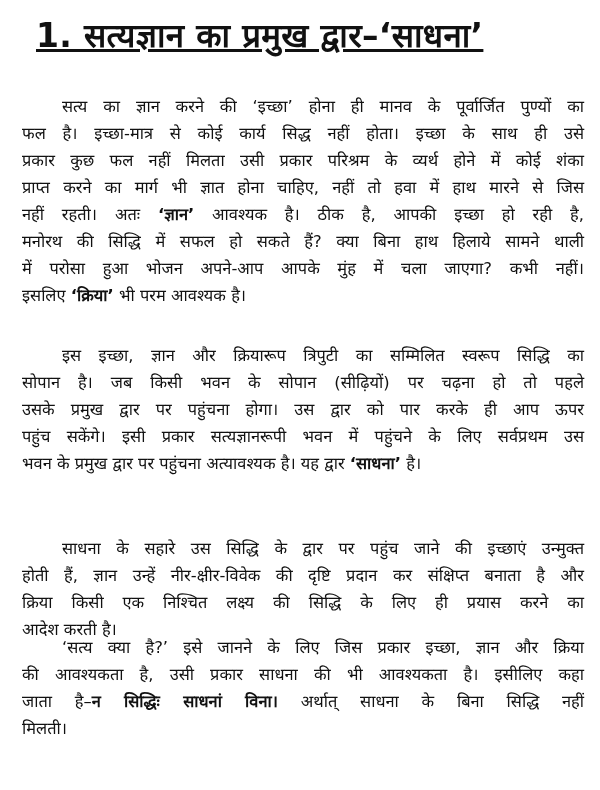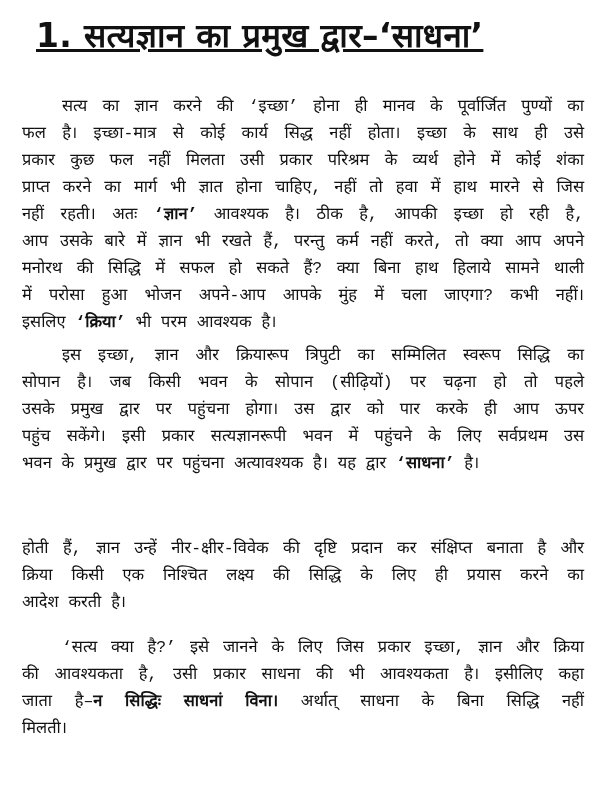--- a/index.html
+++ b/index.html
@@ -1,52 +1,52 @@
 <!DOCTYPE html>
 <html><head>
 <meta charset="utf-8">
 <style>
   html, body { margin: 0; padding: 0; background: #ffffff; }
   body { width: 600px; height: 790px; position: relative; overflow: hidden;
          font-family: "DejaVu Sans", "Liberation Sans", sans-serif; color: #111; }
   .title { position: absolute; left: 36px; top: 14px; width: 560px;
            font-size: 33px; font-weight: bold; line-height: 44px; white-space: nowrap;
            letter-spacing: 0.3px; text-decoration: underline; }
-  .para { position: absolute; left: 22px; width: 562px; font-family: Liberation Mono, monospace; }
+  .para { position: absolute; left: 22px; width: 562px; }
   .line { display: block; height: 27px; line-height: 27px; font-size: 16.4px;
           text-align: justify; text-align-last: justify; white-space: nowrap; overflow: visible; }
   .line.first { padding-left: 40px; }
   .line.last { text-align-last: left; }
   .line span.b { font-weight: bold; }
 </style>
 </head>
 <body>
 
 <div class="title">1. सत्यज्ञान का प्रमुख द्वार–‘साधना’</div>
 
 <div id="paras">
     <div class="para" style="top: 93px;">
       <span class="line first"><span>सत्य का ज्ञान करने की ‘इच्छा’ होना ही मानव के पूर्वार्जित पुण्यों का</span></span>
       <span class="line"><span>फल है। इच्छा-मात्र से कोई कार्य सिद्ध नहीं होता। इच्छा के साथ ही उसे</span></span>
       <span class="line"><span>प्रकार कुछ फल नहीं मिलता उसी प्रकार परिश्रम के व्यर्थ होने में कोई शंका</span></span>
       <span class="line"><span>प्राप्त करने का मार्ग भी ज्ञात होना चाहिए, नहीं तो हवा में हाथ मारने से जिस</span></span>
       <span class="line"><span>नहीं रहती। अतः </span><span class="b">‘ज्ञान’</span><span> आवश्यक है। ठीक है, आपकी इच्छा हो रही है,</span></span>
-      <span class="line"><span>आप उसके बारे में ज्ञान भी रखते हैं, परन्तु कर्म नहीं करते, तो क्या आप अपने</span></span>
       <span class="line"><span>मनोरथ की सिद्धि में सफल हो सकते हैं? क्या बिना हाथ हिलाये सामने थाली</span></span>
       <span class="line"><span>में परोसा हुआ भोजन अपने-आप आपके मुंह में चला जाएगा? कभी नहीं।</span></span>
       <span class="line last"><span>इसलिए </span><span class="b">‘क्रिया’</span><span> भी परम आवश्यक है।</span></span>
     </div>
     <div class="para" style="top: 342px;">
       <span class="line first"><span>इस इच्छा, ज्ञान और क्रियारूप त्रिपुटी का सम्मिलित स्वरूप सिद्धि का</span></span>
       <span class="line"><span>सोपान है। जब किसी भवन के सोपान (सीढ़ियों) पर चढ़ना हो तो पहले</span></span>
       <span class="line"><span>उसके प्रमुख द्वार पर पहुंचना होगा। उस द्वार को पार करके ही आप ऊपर</span></span>
       <span class="line"><span>पहुंच सकेंगे। इसी प्रकार सत्यज्ञानरूपी भवन में पहुंचने के लिए सर्वप्रथम उस</span></span>
       <span class="line last"><span>भवन के प्रमुख द्वार पर पहुंचना अत्यावश्यक है। यह द्वार </span><span class="b">‘साधना’</span><span> है।</span></span>
     </div>
     <div class="para" style="top: 535px;">
+      <span class="line first"><span>साधना के सहारे उस सिद्धि के द्वार पर पहुंच जाने की इच्छाएं उन्मुक्त</span></span>
       <span class="line"><span>होती हैं, ज्ञान उन्हें नीर-क्षीर-विवेक की दृष्टि प्रदान कर संक्षिप्त बनाता है और</span></span>
       <span class="line"><span>क्रिया किसी एक निश्चित लक्ष्य की सिद्धि के लिए ही प्रयास करने का</span></span>
       <span class="line last"><span>आदेश करती है।</span></span>
     </div>
     <div class="para" style="top: 634px;">
       <span class="line first"><span>‘सत्य क्या है?’ इसे जानने के लिए जिस प्रकार इच्छा, ज्ञान और क्रिया</span></span>
       <span class="line"><span>की आवश्यकता है, उसी प्रकार साधना की भी आवश्यकता है। इसीलिए कहा</span></span>
       <span class="line"><span>जाता है–</span><span class="b">न सिद्धिः साधनां विना।</span><span> अर्थात् साधना के बिना सिद्धि नहीं</span></span>
       <span class="line last"><span>मिलती।</span></span>
     </div>

